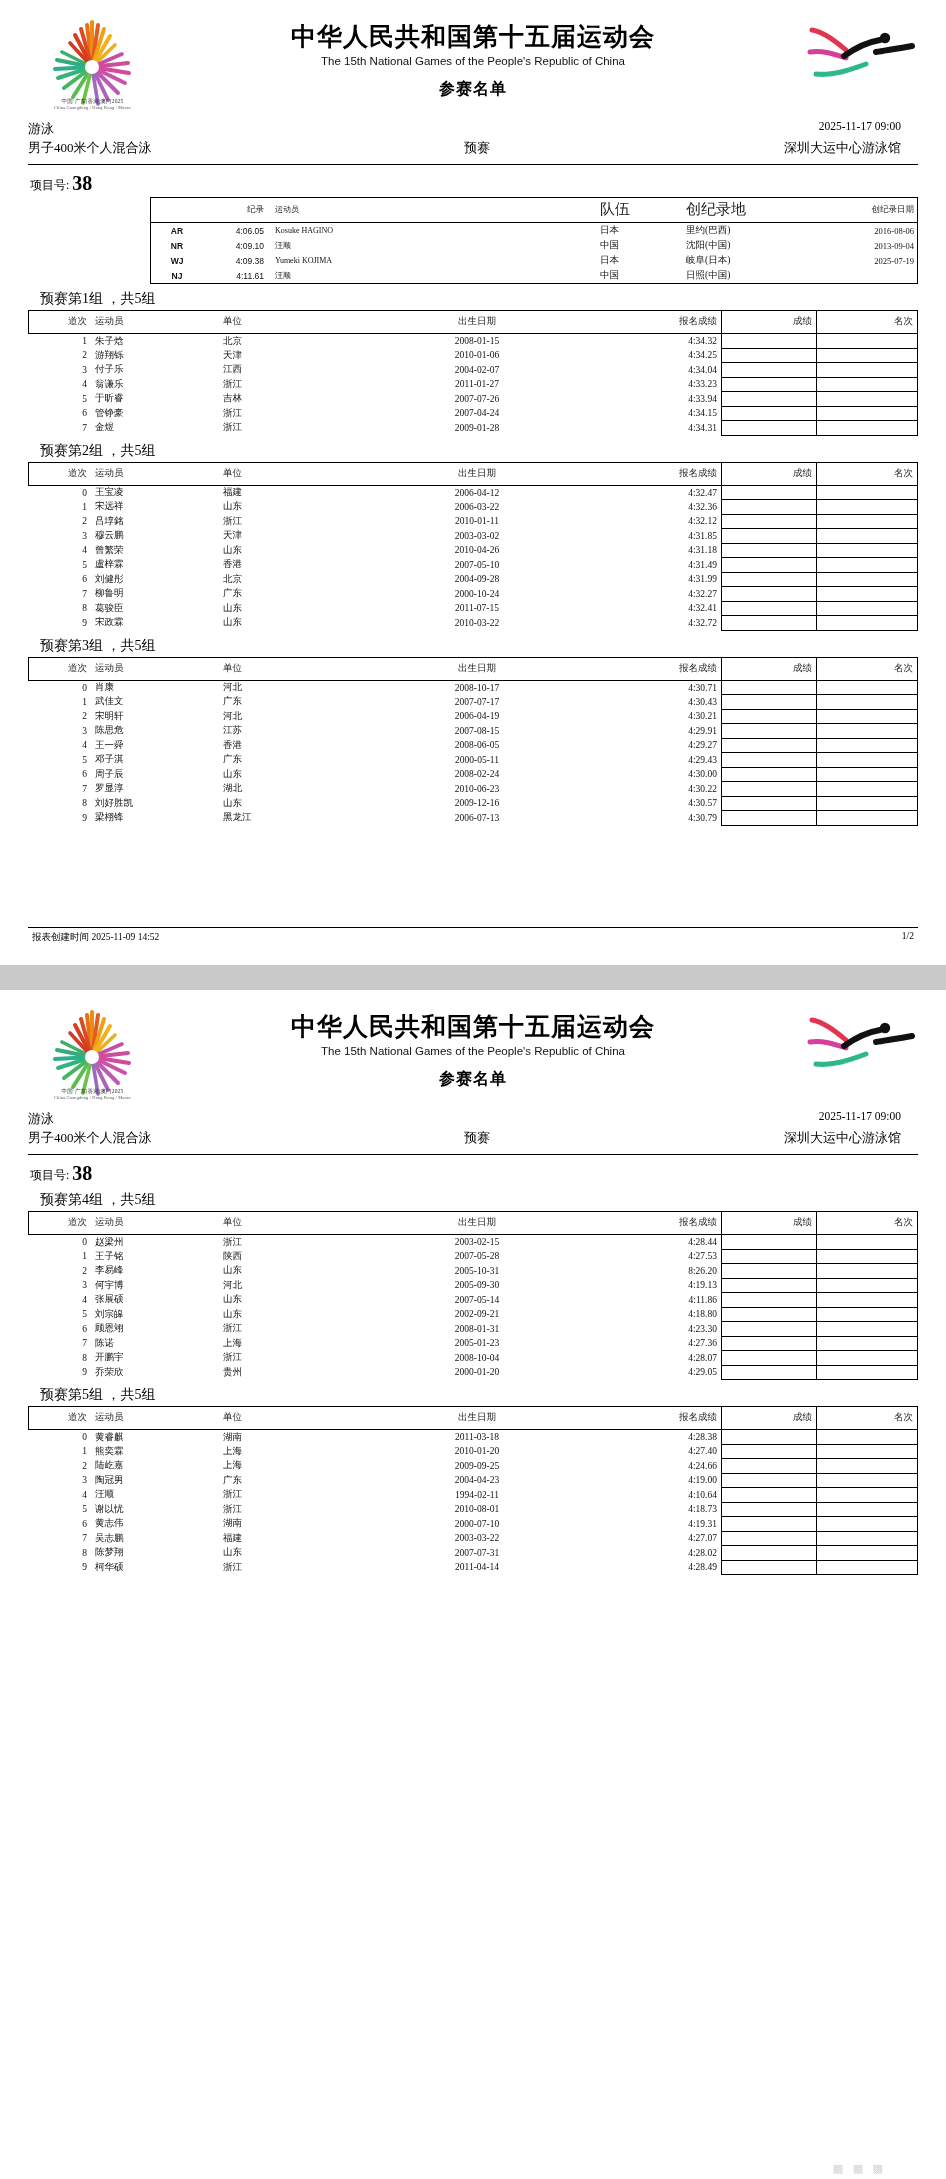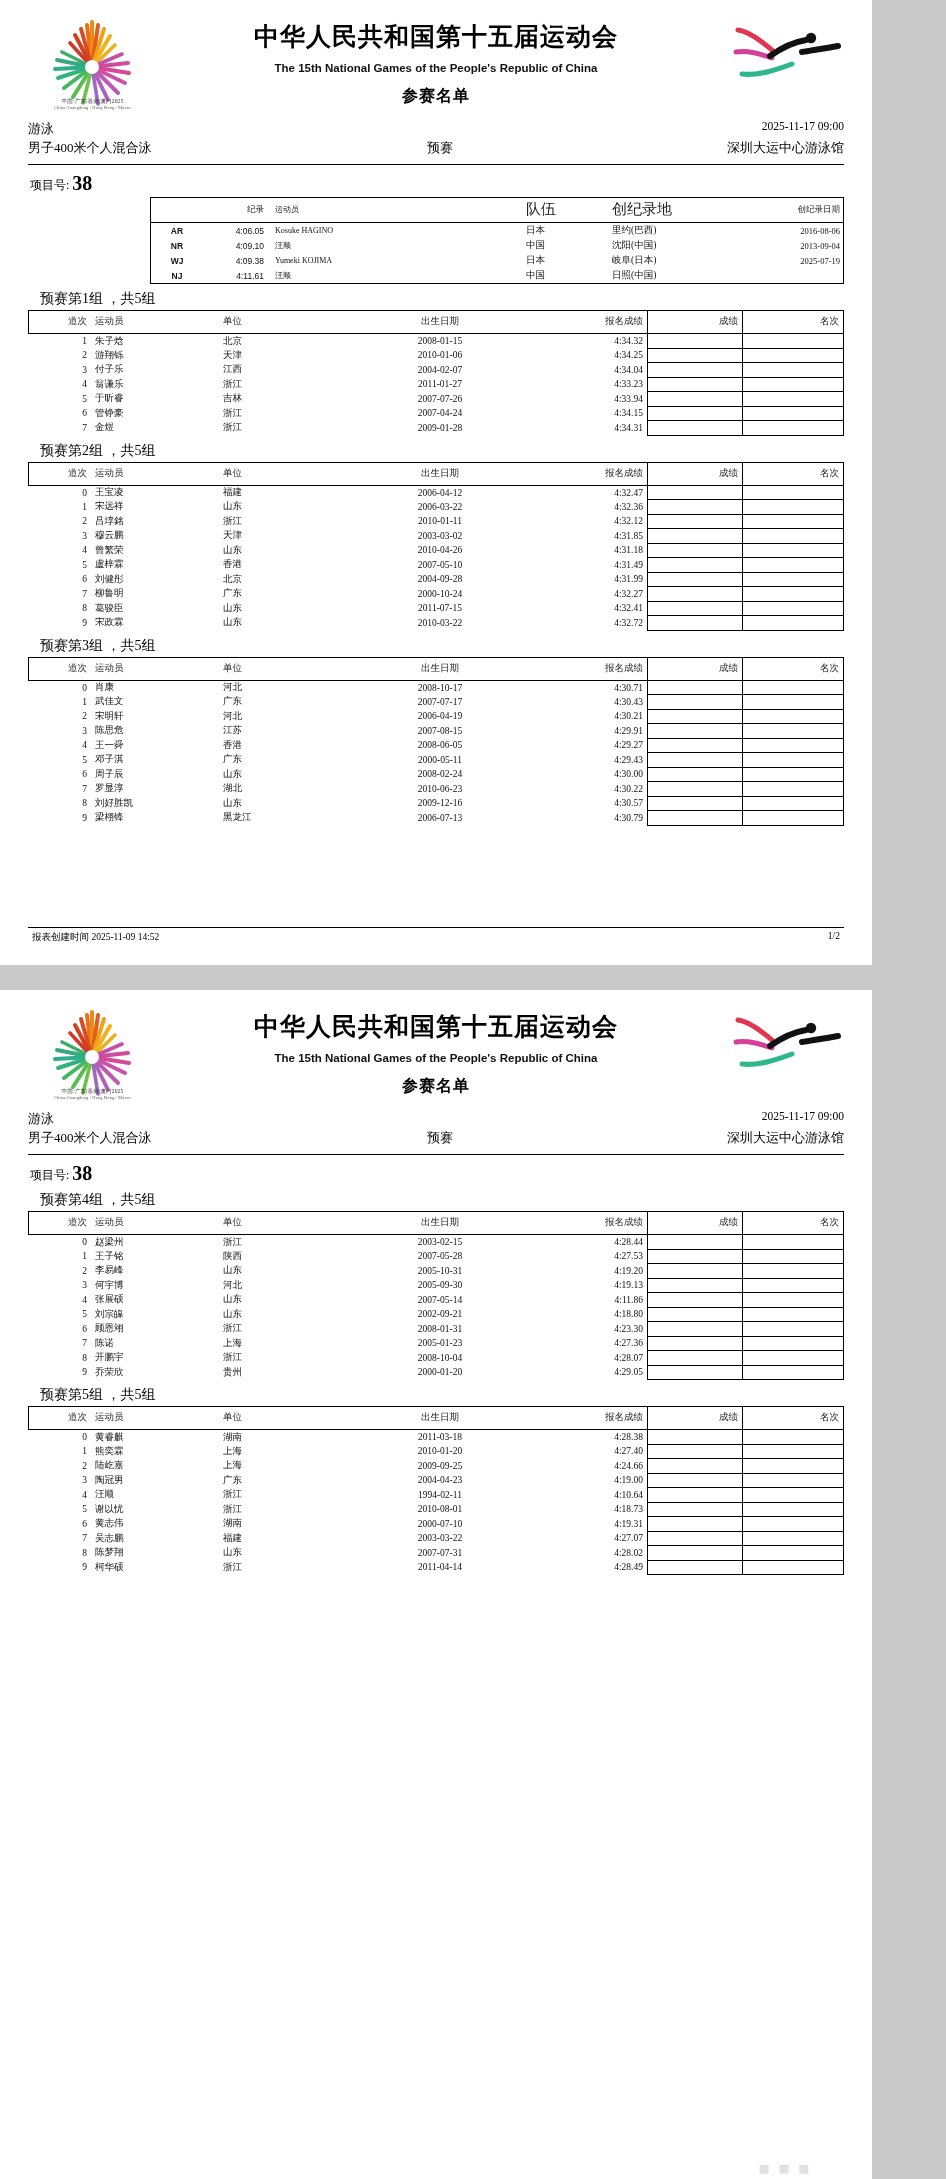--- a/index.html
+++ b/index.html
@@ -2,50 +2,50 @@
 <html><head>
 <meta charset="utf-8">
 <style>
   html,body{margin:0;padding:0;}
   body{
     background:#c9c9c9;
     font-family:"Liberation Serif","DejaVu Serif",serif;
     width:946px;
   }
   .page{
-    width:872px;
+    width:946px;
     background:#ffffff;
     box-sizing:border-box;
     position:relative;
     overflow:hidden;
   }
   .page1{height:965px;}
   .gap{height:25px;background:#c9c9c9;}
   .page2{height:1189px;}
 
   
   .hdr{position:relative;height:120px;}
   .logo{position:absolute;left:40px;top:12px;width:105px;height:105px;}
   .logo svg{display:block;}
   .logo-cap{position:absolute;left:40px;top:98px;width:105px;text-align:center;
             font-size:5.5px;line-height:1.25;color:#333;letter-spacing:.2px;}
   .titles{position:absolute;left:0;right:0;top:20px;text-align:center;}
   .t-cn{font-size:25px;font-weight:bold;letter-spacing:1px;color:#000;
         font-family:"DejaVu Serif","Liberation Serif",serif;}
-  .t-en{font-size:11.5px;color:#111;margin-top:9px;
-        font-family:"Liberation Sans","DejaVu Sans",sans-serif;font-weight:700;}
+  .t-en{font-size:11.5px;color:#111;margin-top:2px;
+        font-family:"Liberation Sans","DejaVu Sans",sans-serif;font-weight:400;}
   .t-sub{font-size:16px;font-weight:bold;margin-top:12px;letter-spacing:1px;}
   .swimmer{position:absolute;right:30px;top:22px;width:110px;height:62px;}
 
   
   .meta{position:relative;margin:0 28px;font-size:11.5px;color:#000;}
   .meta .row{position:relative;height:19px;}
   .meta .left{position:absolute;left:0;top:0;}
   .meta .center{position:absolute;left:8px;right:0;text-align:center;}
-  .meta .right{position:absolute;right:0;top:0;}
+  .meta .right{position:absolute;right:17px;top:0;}
   .meta .big{font-size:13px;}
   .ruler{border-bottom:1.6px solid #000;margin:3px 28px 0 28px;}
 
   .evtno{margin:7px 0 2px 30px;font-size:12px;}
   .evtno b{font-size:20px;font-weight:bold;vertical-align:-1px;}
 
   
   .recwrap{margin:0 28px 0 150px;}
   table{border-collapse:collapse;width:100%;}
   .rec{border:1.4px solid #000;font-size:9px;}
@@ -643,21 +643,21 @@
               <td class="h-dob">2007-05-28</td>
               <td class="h-entry">4:27.53</td>
               <td class="h-res"></td>
               <td class="h-rank"></td>
             </tr>
             <tr>
               <td class="h-lane">2</td>
               <td class="h-name">李易峰</td>
               <td class="h-unit">山东</td>
               <td class="h-dob">2005-10-31</td>
-              <td class="h-entry">4:19.20</td>
+              <td class="h-entry">8:26.20</td>
               <td class="h-res"></td>
               <td class="h-rank"></td>
             </tr>
             <tr>
               <td class="h-lane">3</td>
               <td class="h-name">何宇博</td>
               <td class="h-unit">河北</td>
               <td class="h-dob">2005-09-30</td>
               <td class="h-entry">4:19.13</td>
               <td class="h-res"></td>

